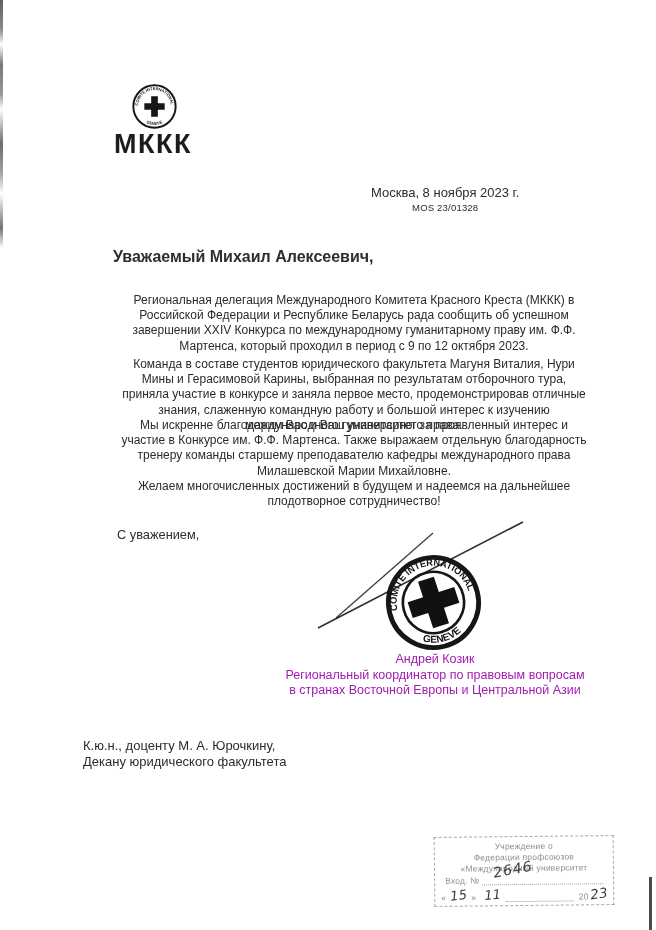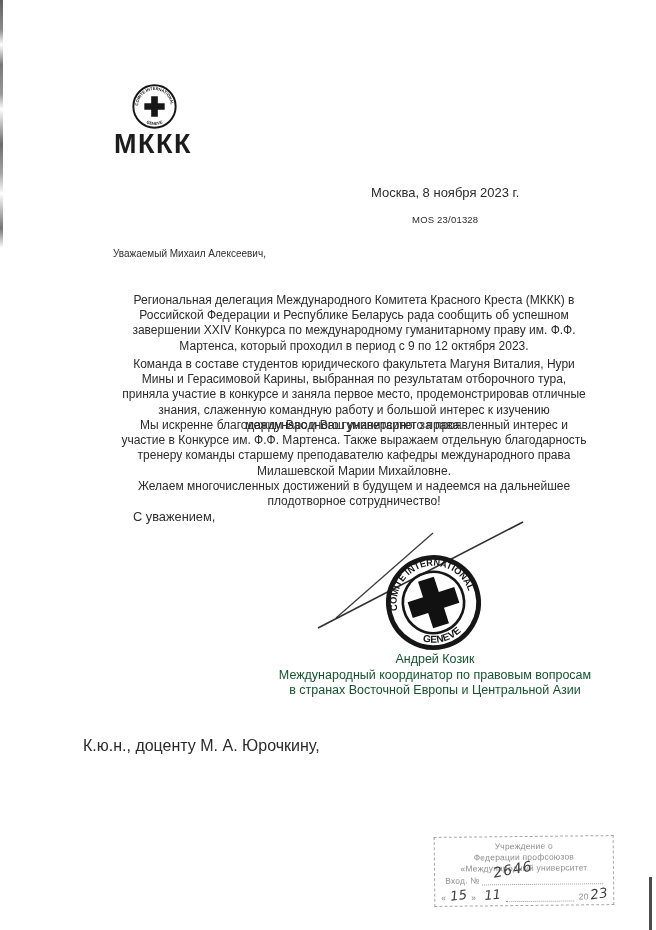--- a/index.html
+++ b/index.html
@@ -10,38 +10,38 @@
   .scan-edge-left{position:absolute;left:0;top:0;width:3px;height:248px;opacity:.75;
     background:linear-gradient(180deg,#2a2a2a 0%,#666 12%,transparent 18%,#4a4a4a 26%,#777 38%,transparent 44%,#3a3a3a 58%,#888 70%,transparent 78%,#444 92%,transparent 100%);}
   .scan-edge-right{position:absolute;left:649px;top:877px;width:3px;height:53px;background:#2b2b2b;opacity:.85;}
 
   
   .logo{position:absolute;left:131px;top:83px;width:47px;height:47px;}
   .org-abbrev{position:absolute;left:114px;top:129px;font-size:27px;letter-spacing:1.5px;color:#1c1c1c;font-weight:bold;}
 
   .dateline{position:absolute;left:371px;top:185px;text-align:center;}
   .city-date{font-size:13px;color:#2b2b2b;}
-  .ref{font-size:9.5px;margin-top:14px;color:#2b2b2b;letter-spacing:.2px;}
+  .ref{font-size:9.5px;margin-top:2px;color:#2b2b2b;letter-spacing:.2px;}
 
   
-  .salutation{position:absolute;left:113px;top:248px;font-size:10px;}
+  .salutation{position:absolute;left:113px;top:248px;font-size:16px;font-weight:bold;}
   .para{position:absolute;left:113px;width:474px;font-size:12px;line-height:15.2px;margin:4px;color:#2b2b2b;text-align:center;}
   .para-1{top:289px}.para-2{top:353px}.para-3{top:414px}.para-4{top:475px}
-  .closing{position:absolute;left:117px;top:509px;font-size:12.8px;margin-left:16px;}
+  .closing{position:absolute;left:117px;top:527px;font-size:12.8px;}
 
   
   .round-stamp{position:absolute;left:381px;top:550px;width:105px;height:105px;}
   .sig-strokes{position:absolute;left:300px;top:508px;width:240px;height:130px;z-index:3;}
   .stamp-ink{fill:none;stroke:#161616;}
   .stamp-text{fill:#161616;font-family:"Liberation Sans",sans-serif;}
 
   .signer{position:absolute;left:270px;top:652px;width:330px;text-align:center;
-          font-size:12.5px;line-height:15.6px;color:#14532d;}
+          font-size:12.5px;line-height:15.6px;color:#a21caf;}
 
-  .recipient{position:absolute;left:83px;top:738px;font-size:16px;line-height:15.8px;color:#2b2b2b;}
+  .recipient{position:absolute;left:83px;top:738px;font-size:13px;line-height:15.8px;color:#2b2b2b;}
 
   
   .received-stamp{position:absolute;left:434px;top:836px;width:178px;height:68px;
     border:1.5px dashed #a8a8a8;color:#8f8f8f;font-size:8.5px;transform:rotate(-0.6deg);
     letter-spacing:.2px;}
   .rs-l1{text-align:center;margin-top:4px;}
   .rs-l2{text-align:center;margin-top:1px;}
   .rs-l3{text-align:center;margin-top:1px;}
   .rs-entry{position:absolute;left:10px;right:10px;top:38px;display:flex;align-items:flex-end;}
   .rs-entry-label{white-space:nowrap;}
@@ -112,26 +112,27 @@
     </svg>
   </div>
 
   <svg class="sig-strokes" viewBox="0 0 240 130">
     <line x1="18" y1="120" x2="223" y2="14" stroke="#1a1a1a" stroke-width="1.6" opacity="0.9"></line>
     <line x1="133" y1="25" x2="36" y2="110" stroke="#1a1a1a" stroke-width="1.3" opacity="0.85"></line>
   </svg>
 
   <div class="signer">
     <div>Андрей Козик</div>
-    <div>Международный координатор по правовым вопросам</div>
+    <div>Региональный координатор по правовым вопросам</div>
     <div>в странах Восточной Европы и Центральной Азии</div>
   </div>
 
   <div class="recipient">
     <div>К.ю.н., доценту М. А. Юрочкину,</div>
+    <div>Декану юридического факультета</div>
   </div>
 
   <div class="received-stamp">
     <div class="rs-l1">Учреждение о</div>
     <div class="rs-l2">Федерации профсоюзов</div>
     <div class="rs-l3">«Международный университет</div>
     <div class="rs-entry">
       <span class="rs-entry-label">Вход. №</span>
       <span class="rs-dotline"></span>
     </div>

